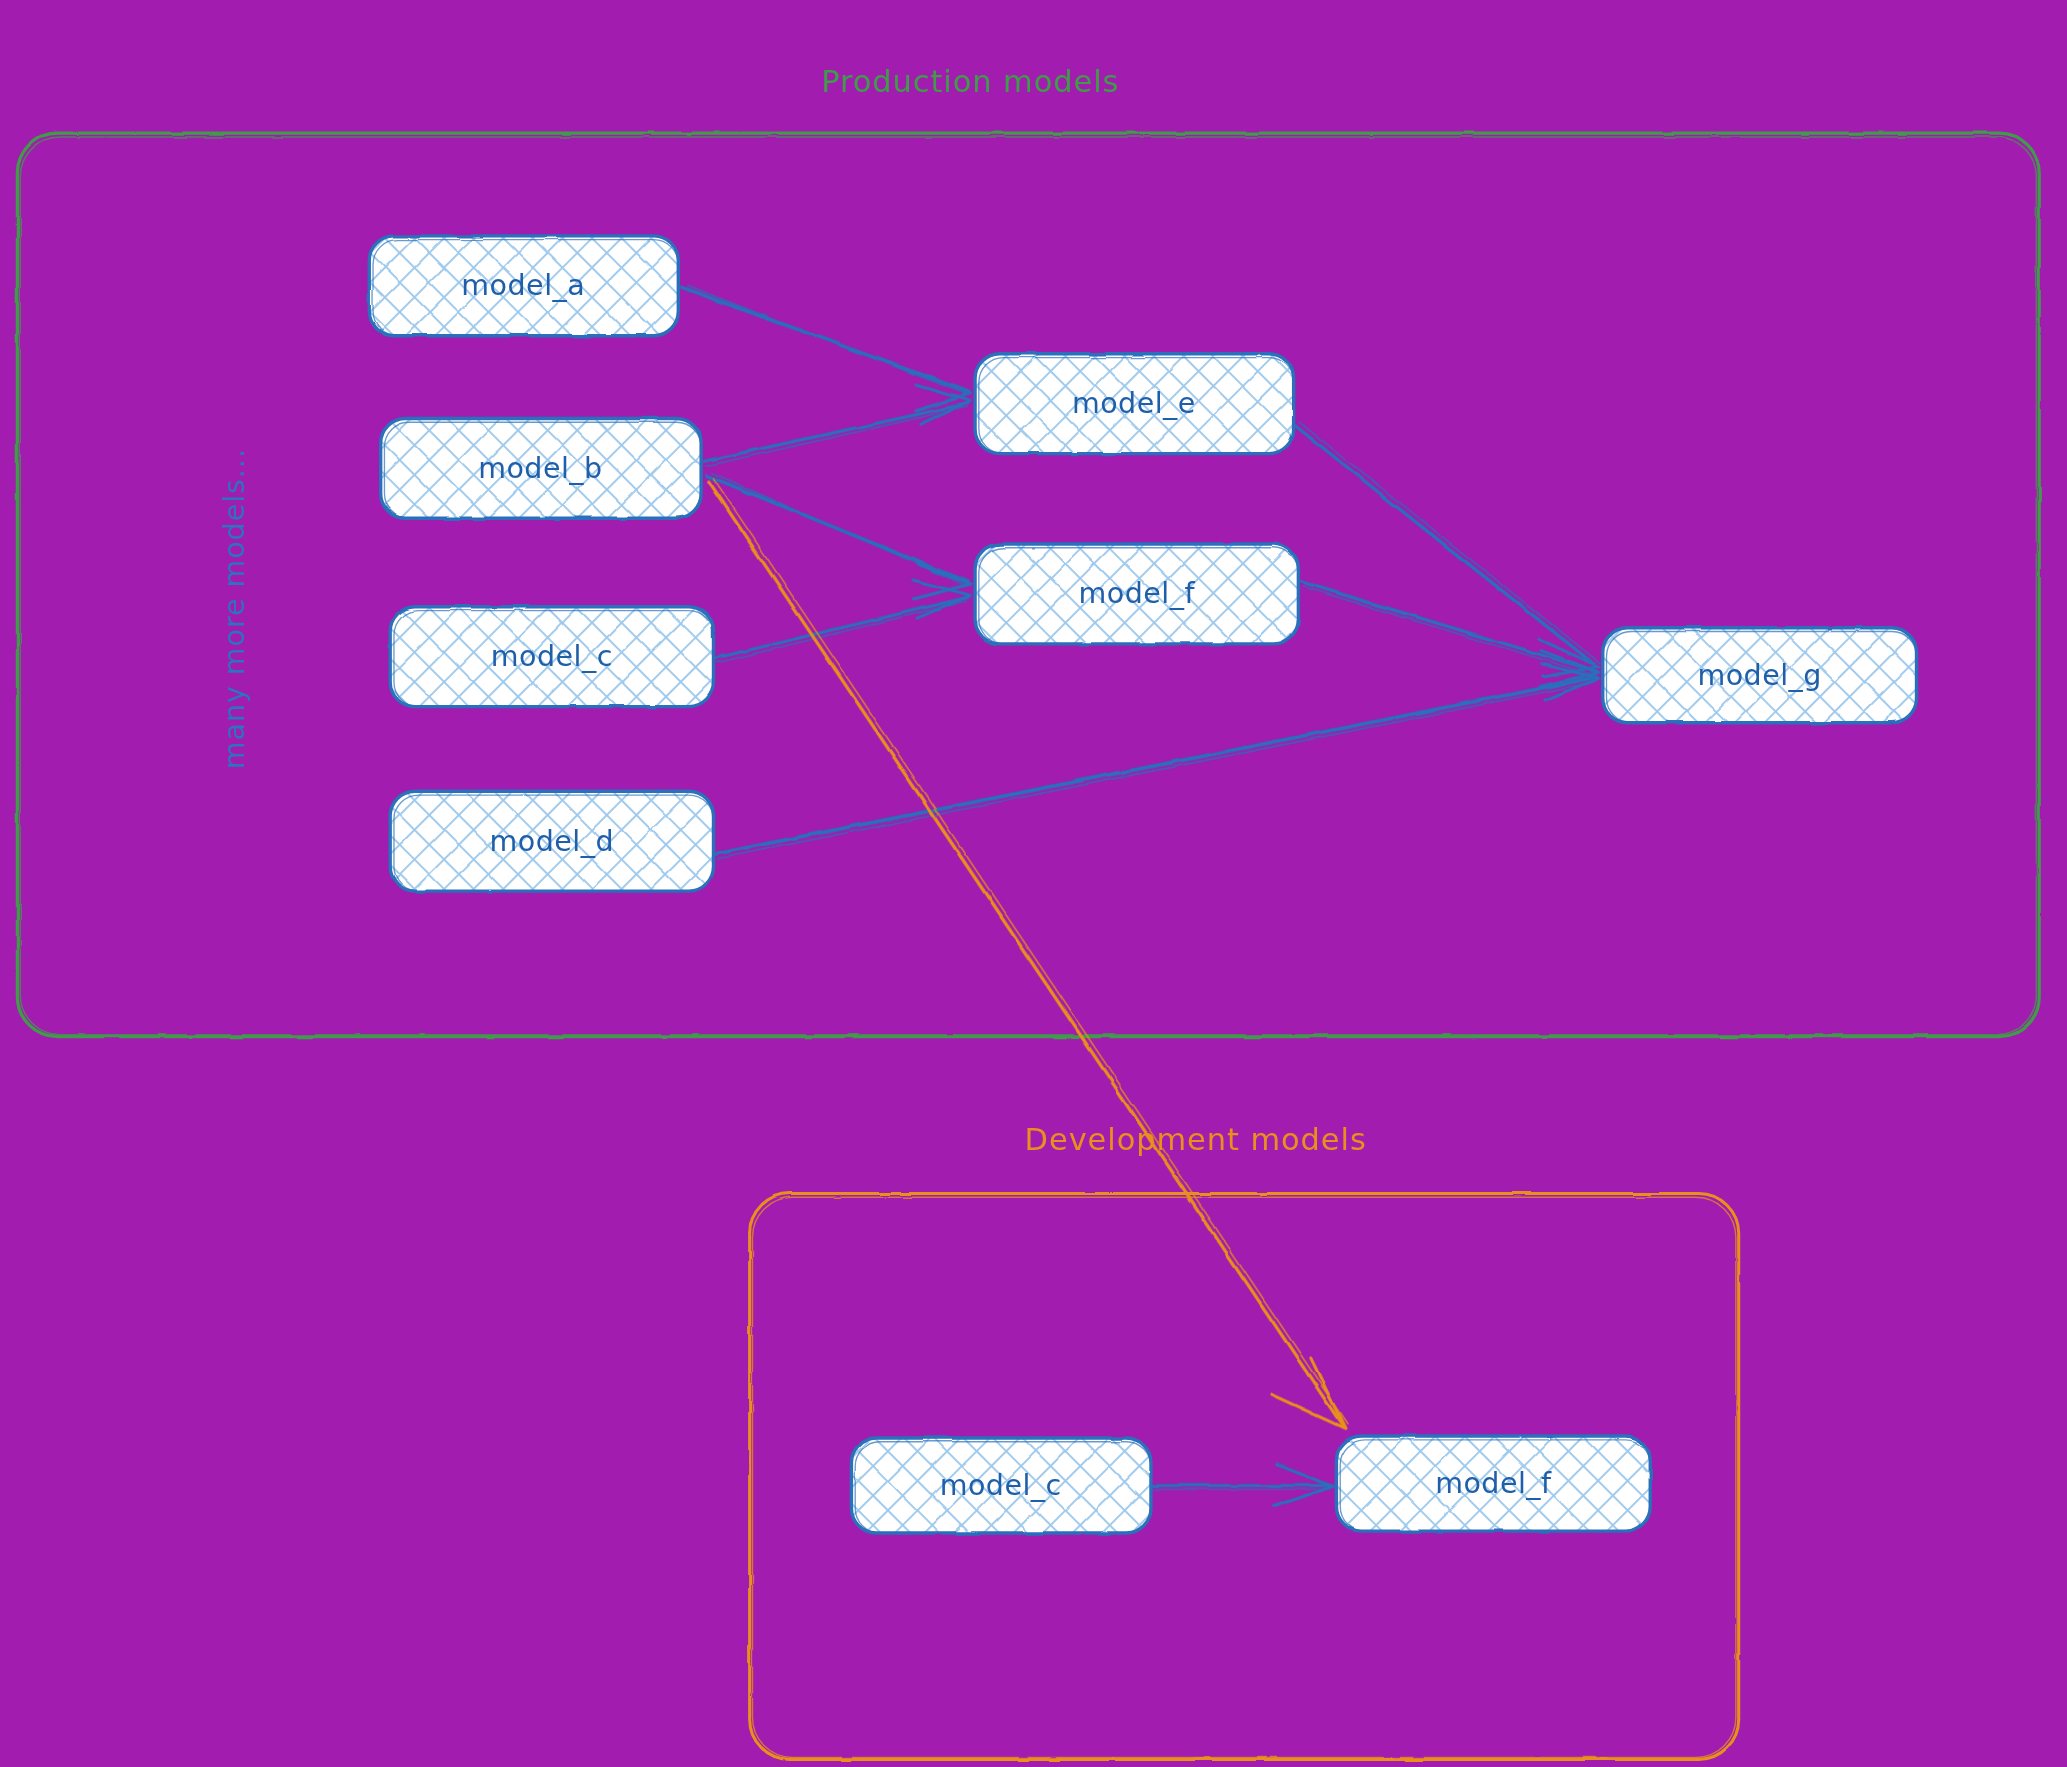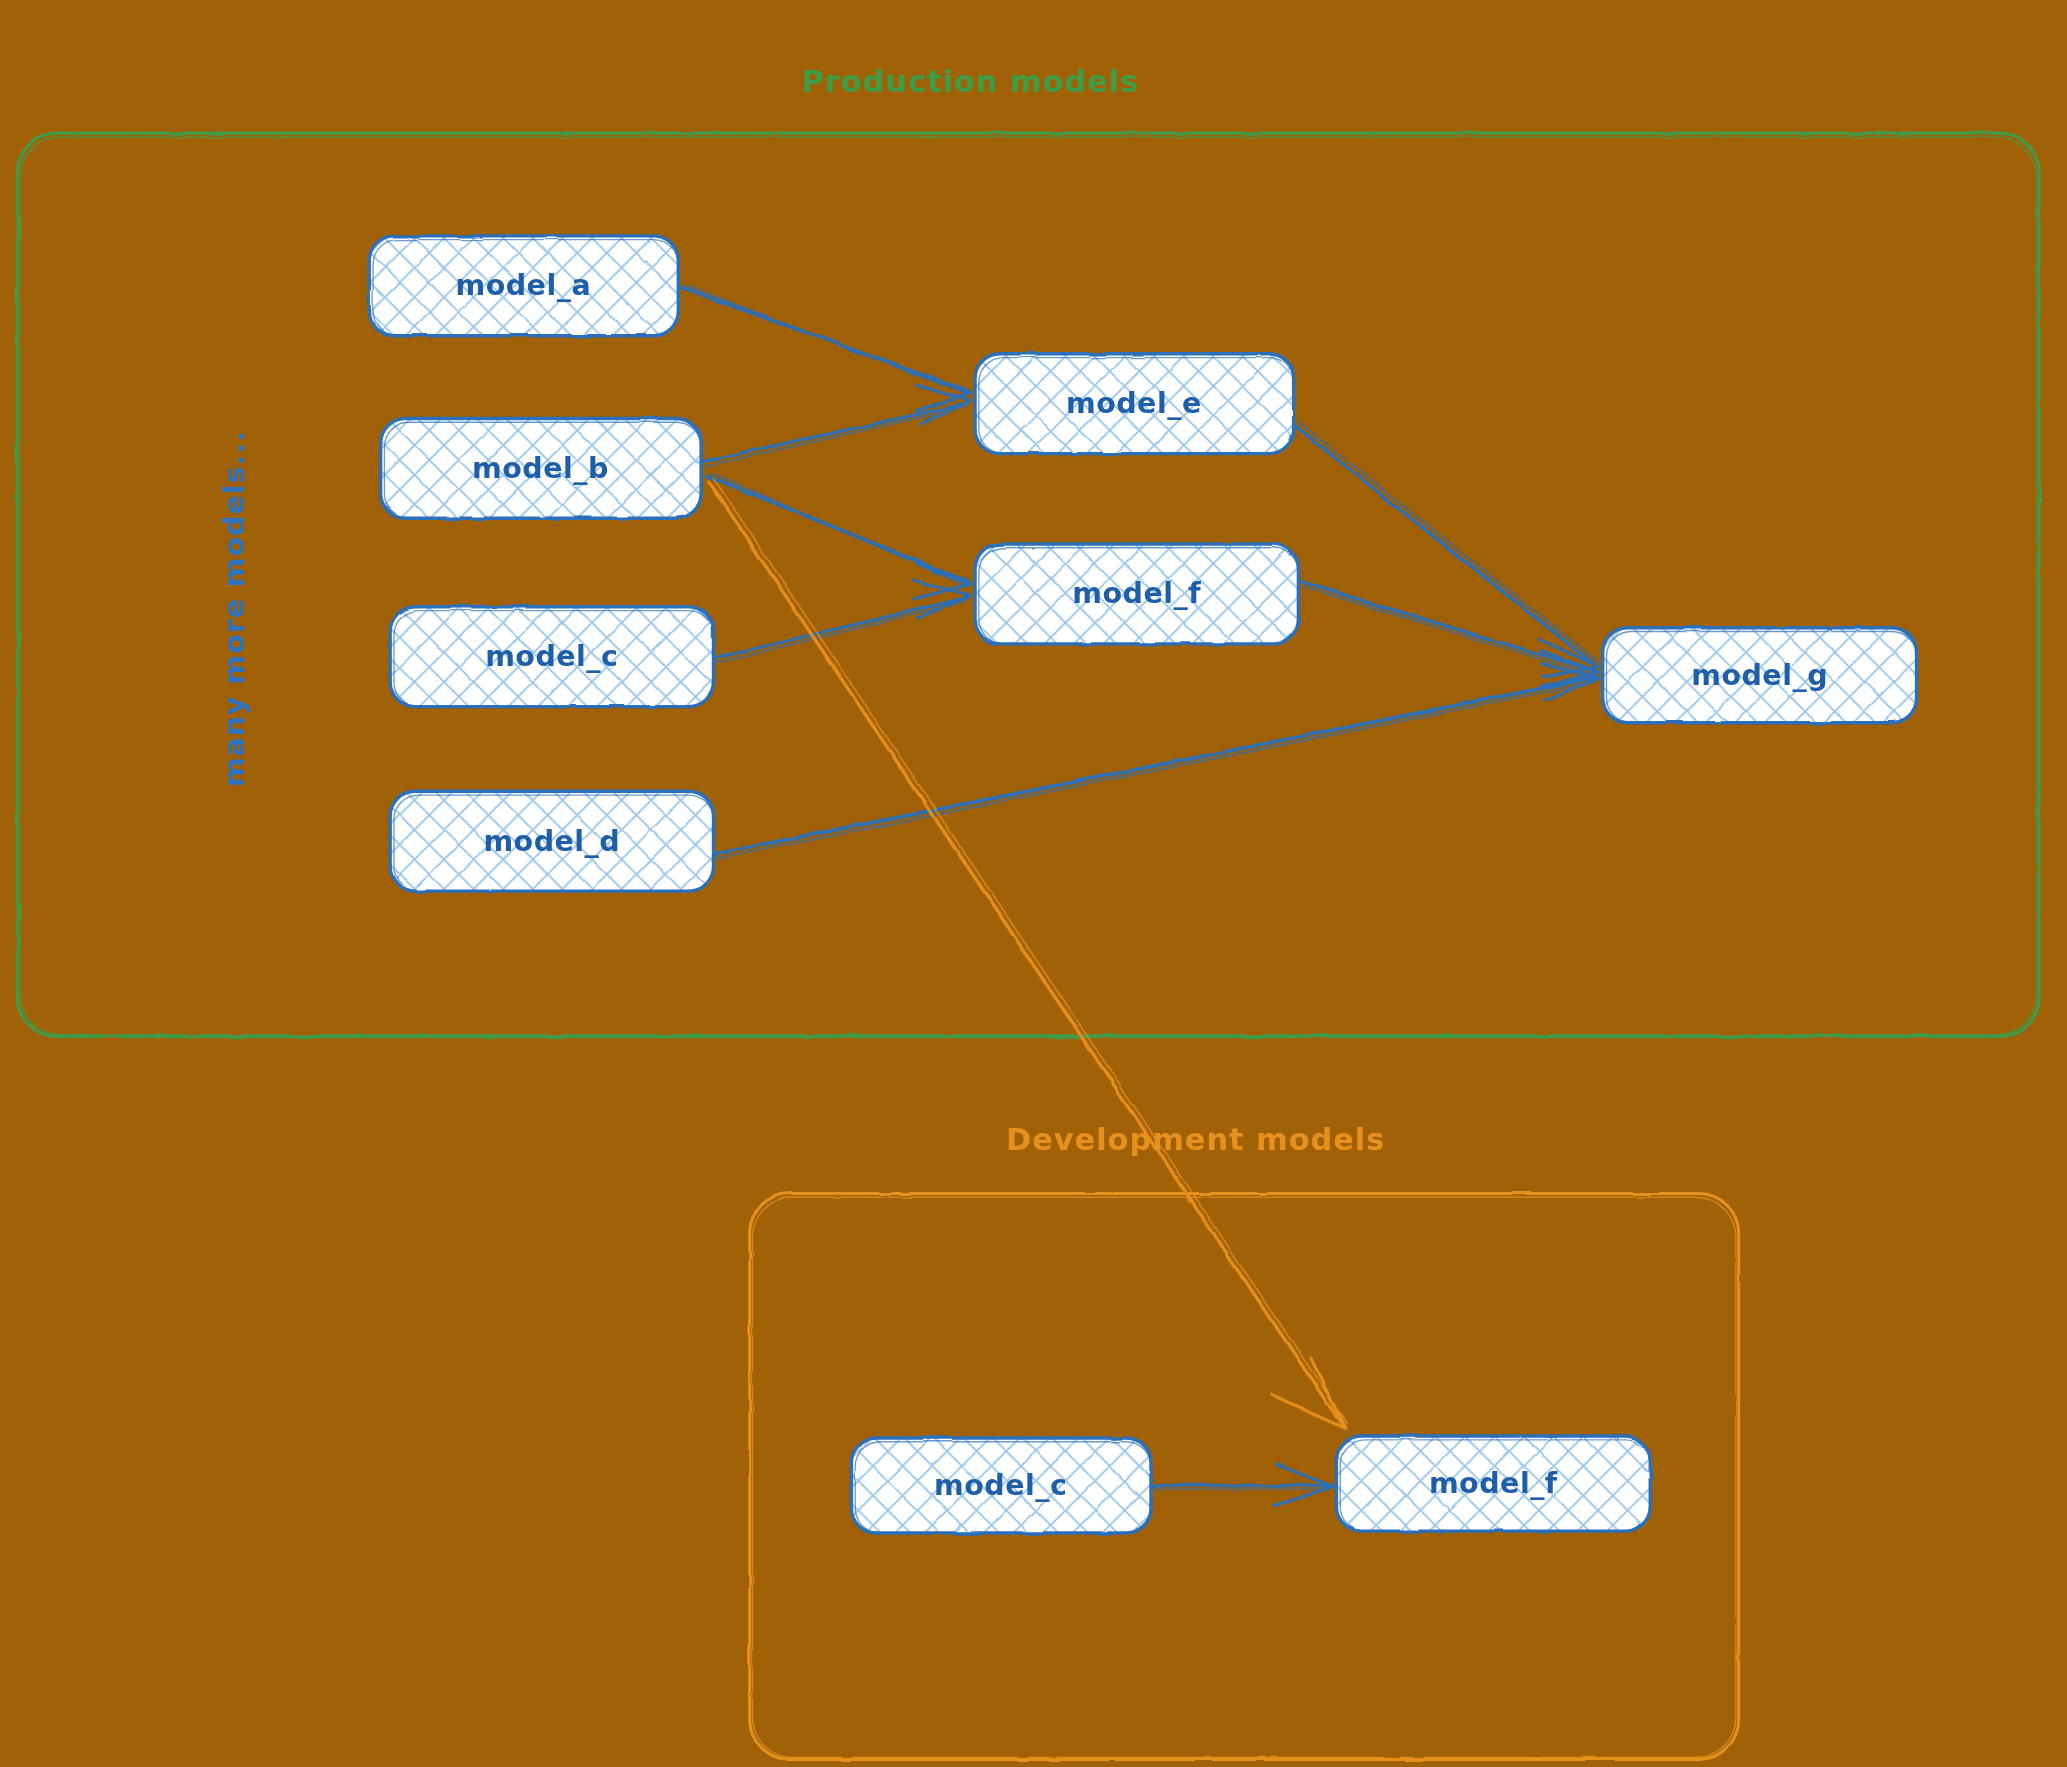--- a/index.html
+++ b/index.html
@@ -7,23 +7,22 @@
     padding: 0;
     background: #ffffff;
   }
   body {
     font-family: "DejaVu Sans", sans-serif;
   }
   #canvas {
     position: relative;
     width: 2068px;
     height: 1767px;
-    background: #a16207;
+    background: #a21caf;
     overflow: hidden;
-    font-weight: bold;
   }
   svg.diagram {
     position: absolute;
     top: 0;
     left: 0;
     width: 2068px;
     height: 1767px;
   }
   .node-label {
     font-family: "DejaVu Sans", sans-serif;

